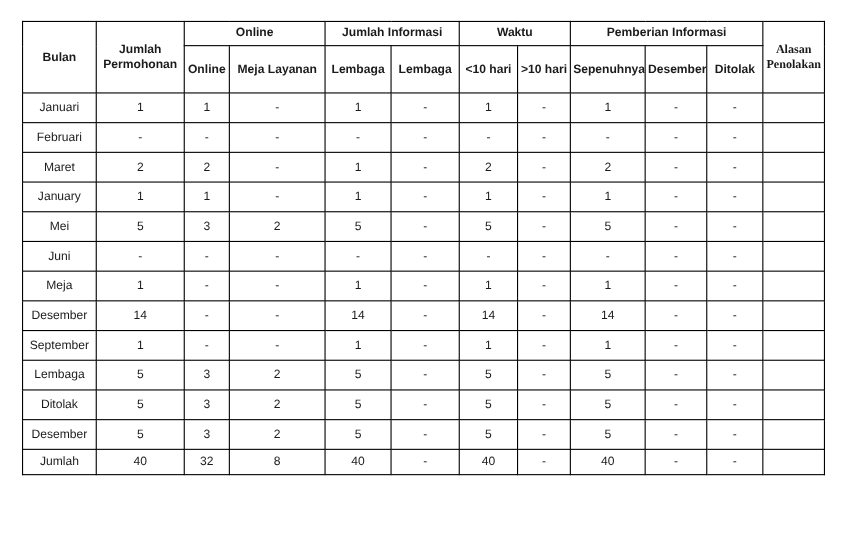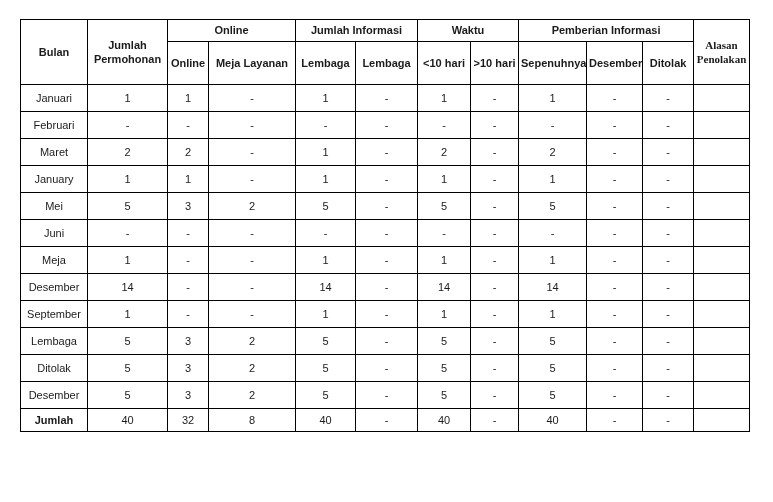--- a/index.html
+++ b/index.html
@@ -31,21 +31,21 @@
     font-size: 11px;
     padding: 0 2px;
     overflow: hidden;
     font-weight: normal;
   }
   table.recap thead th { font-weight: bold; line-height: 1.3; }
   thead tr.hrow-top { height: 22px; }
   thead tr.hrow-sub { height: 43px; }
   tbody tr.data-row { height: 27px; margin-top: 21px; }
   tbody tr.total-row { height: 23px; }
-  tbody tr.total-row td.month-cell { font-weight: bold; }
+  tbody tr.total-row td.month-cell { font-weight: normal; }
   th.serif-head { font-family: "Liberation Serif", serif; font-size: 11px; }
 </style>
 </head>
 <body>
 
 <div class="page">
 
 
   <table class="recap">
     <colgroup>

